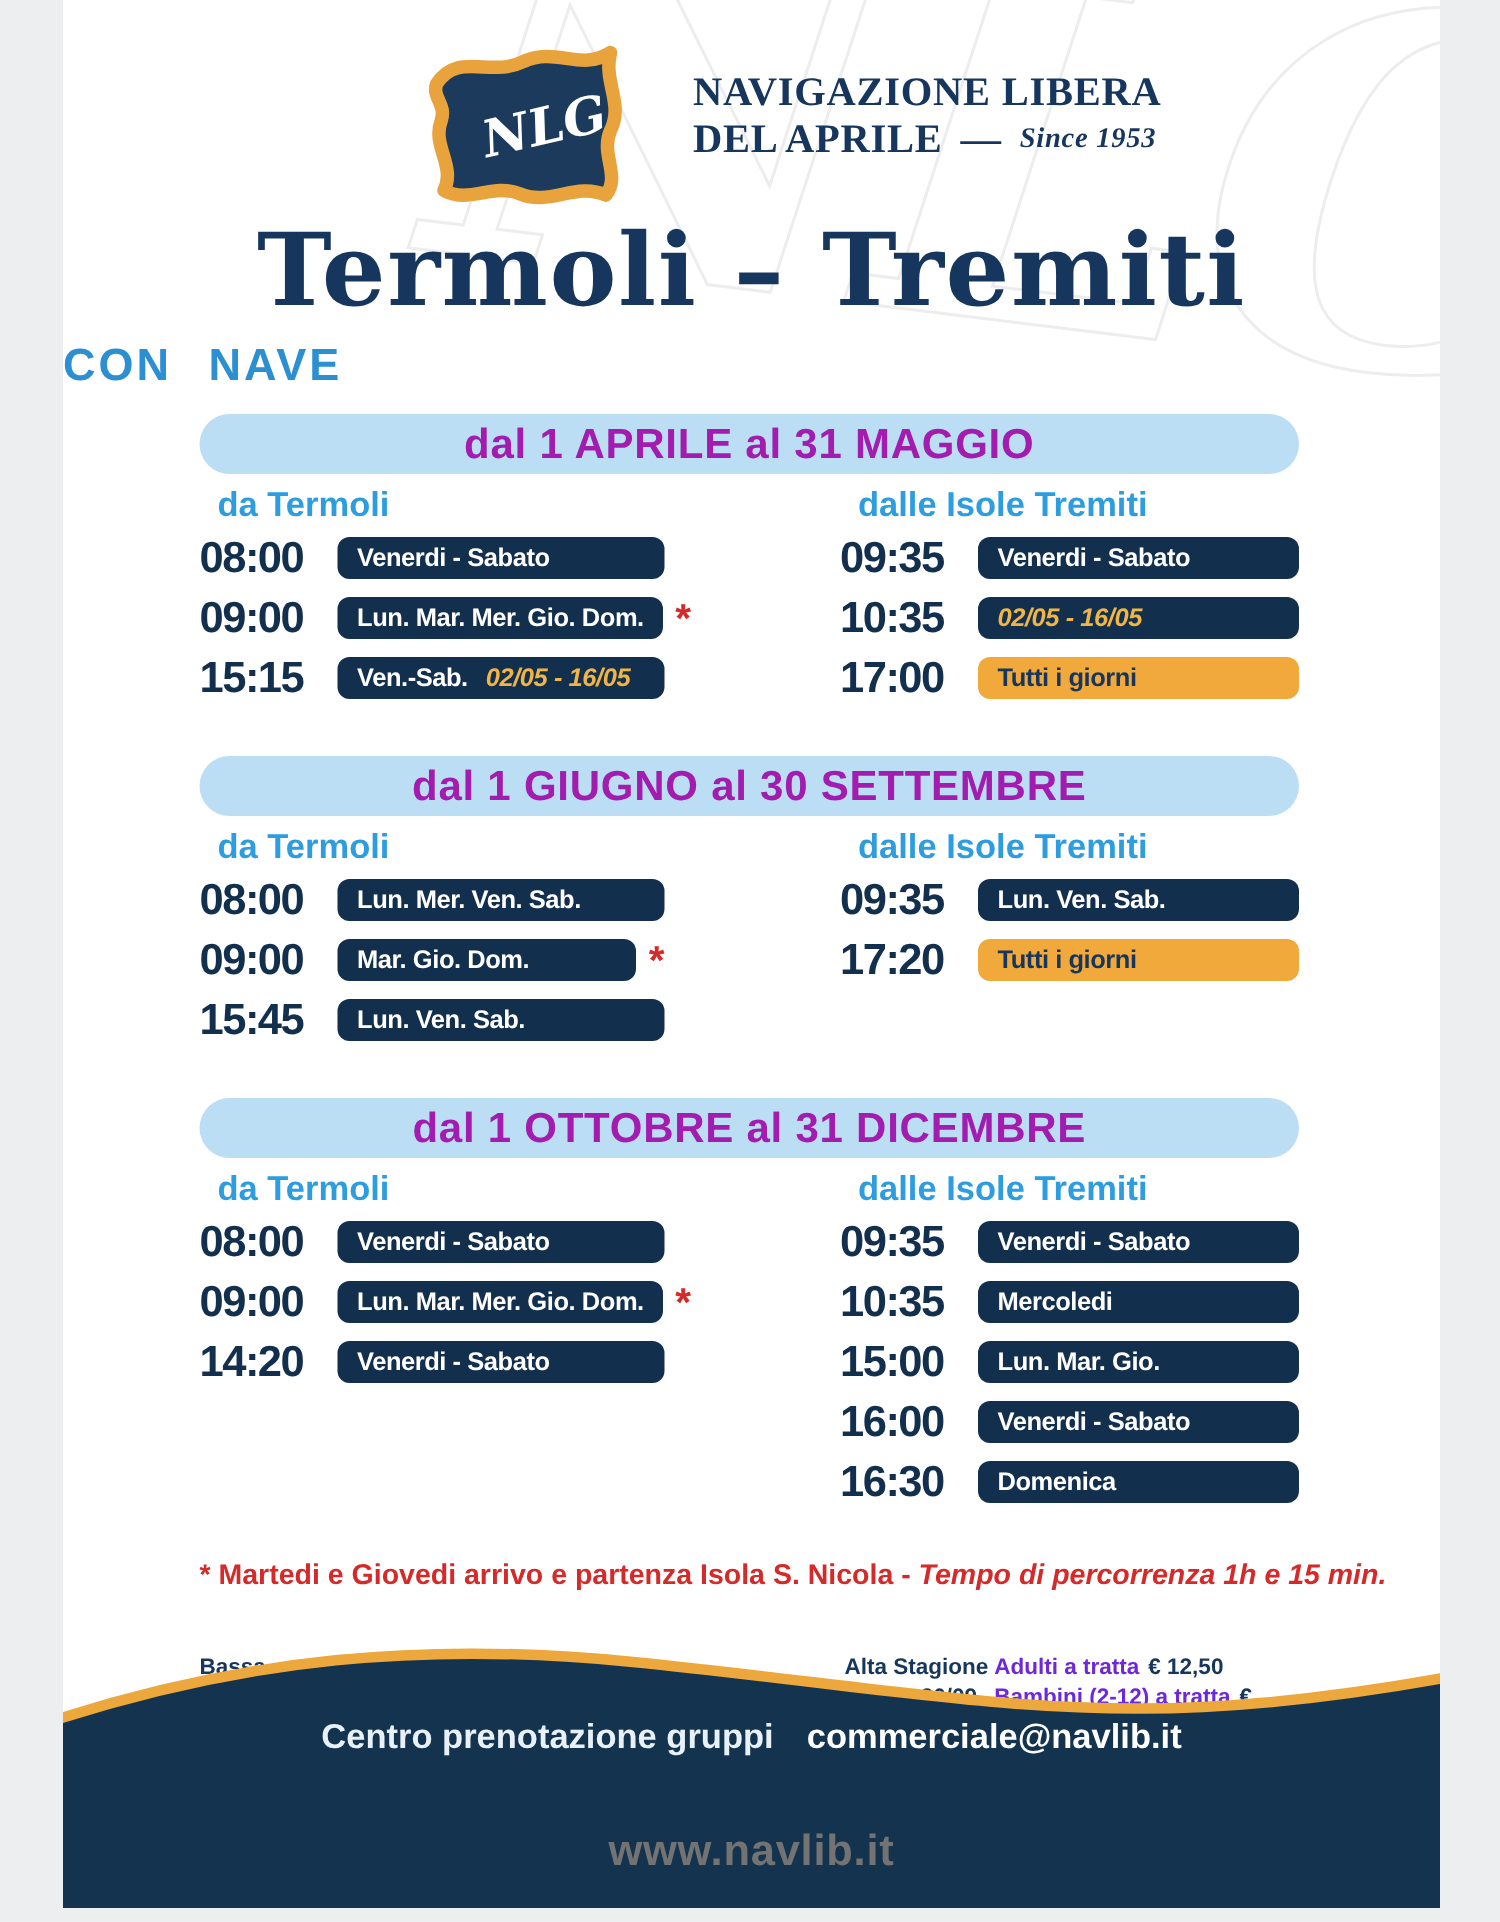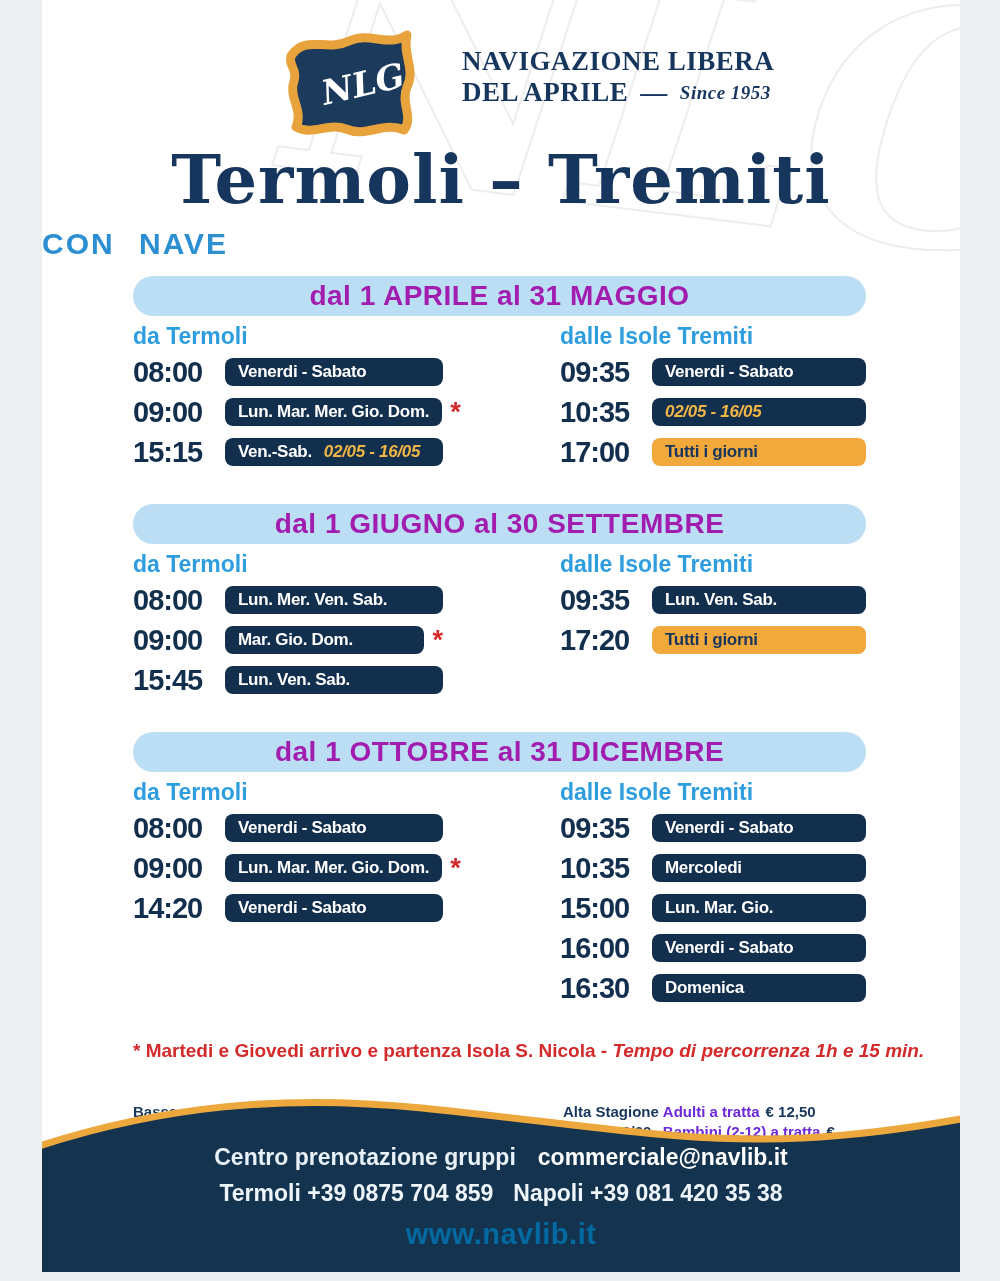--- a/index.html
+++ b/index.html
@@ -43,21 +43,21 @@
   .content { position:relative; margin-left:91px; width:733px; }
   .section { margin-bottom:26px; }
   .banner {
     height:40px; border-radius:20px; background:#bcdef5; color:#a21caf;
     display:flex; align-items:center; justify-content:center;
     font-size:28px; font-weight:bold; letter-spacing:0.5px;
   }
   .cols { display:flex; margin-top:5px; }
   .col-left { width:310px; }
   .col-right { margin-left:117px; width:306px; }
-  .col-h { color:#2d9de0; font-size:23px; font-weight:bold; margin:2px 0 8px 0; }
+  .col-h { color:#2d9de0; font-size:23px; font-weight:bold; margin:2px 0 8px 12px; }
   .srow { display:flex; align-items:center; height:28px; margin-bottom:12px; overflow:visible; }
   .time { width:92px; flex:none; font-size:29px; font-weight:bold; color:#132f4e; letter-spacing:-1px; }
   .pill {
     flex:1; background:#132f4e; border-radius:8px; color:#ffffff;
     font-size:17px; font-weight:bold; letter-spacing:-0.3px;
     padding:0 13px; height:28px; display:flex; align-items:center; gap:12px;
     white-space:nowrap;
   }
   .pill.gold { background:#f2a93b; color:#17365d; }
   .gold-text { color:#f0b545; font-style:italic;text-align:center; }
@@ -78,21 +78,21 @@
   
   .footer { position:absolute; left:0; bottom:0; width:918px; height:180px; }
   .footer svg { position:absolute; left:0; top:0; }
   .f-line1 { position:absolute; top:52px; width:100%; text-align:center;
     font-size:23px; font-weight:bold; color:#e8f1f8; }
   .f-line1 .email { color:#ffffff; margin-left:22px; }
   .f-line2 { position:absolute; top:88px; width:100%; text-align:center;
     font-size:23px; font-weight:bold; color:#eef5fa; }
   .f-line2 .phone2 { margin-left:20px; }
   .f-web { position:absolute; top:126px; width:100%; text-align:center;
-    font-size:29px; font-weight:bold; color:#0369a1; letter-spacing:0.5px; }
+    font-size:29px; font-weight:bold; color:#737373; letter-spacing:0.5px; }
 </style>
 </head>
 <body>
 
 <div class="page">
   <div class="paper">
 
     <div class="header">
       <div class="watermark">NLG</div>
 
@@ -323,20 +323,17 @@
     </div>
 
     <div class="footer">
       <svg width="918" height="180" viewBox="0 0 918 180">
         <path d="M-6,55 C 120,14 240,2 380,16 C 540,32 640,52 760,46 C 820,43 880,34 924,26 L924,186 L-6,186 Z" fill="#14334f"></path>
         <path d="M-6,55 C 120,14 240,2 380,16 C 540,32 640,52 760,46 C 820,43 880,34 924,26" fill="none" stroke="#eca73d" stroke-width="7"></path>
       </svg>
       <div class="f-line1">
         <span>Centro prenotazione gruppi</span><span class="email">commerciale@navlib.it</span>
       </div>
-      <div class="f-line2">
-        <span>Termoli +39 0875 704 859</span><span class="phone2">Napoli +39 081 420 35 38</span>
-      </div>
       <div class="f-web">www.navlib.it</div>
     </div>
 
   </div>
 </div>
 
 </body></html>

